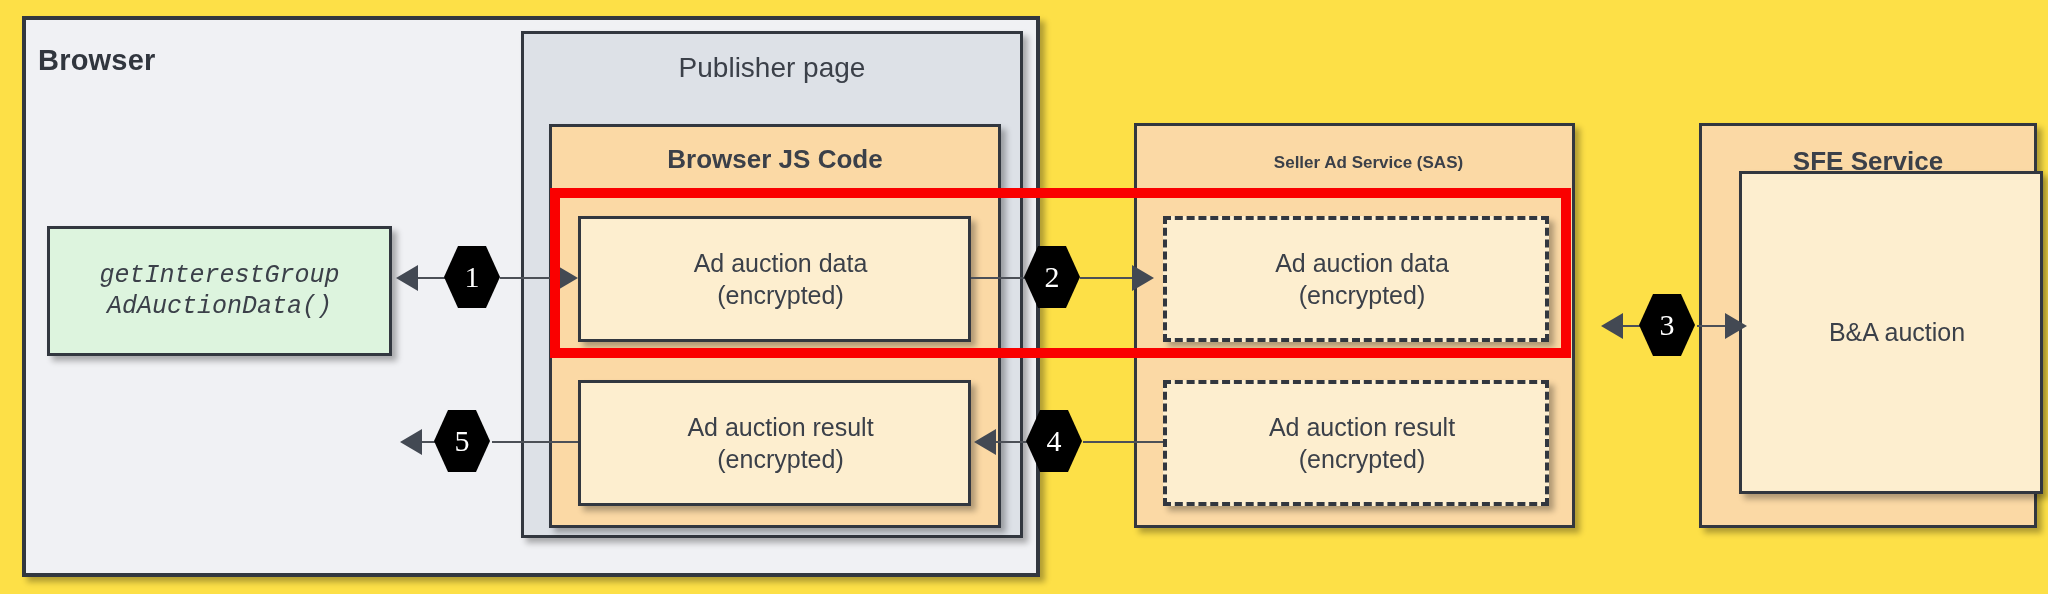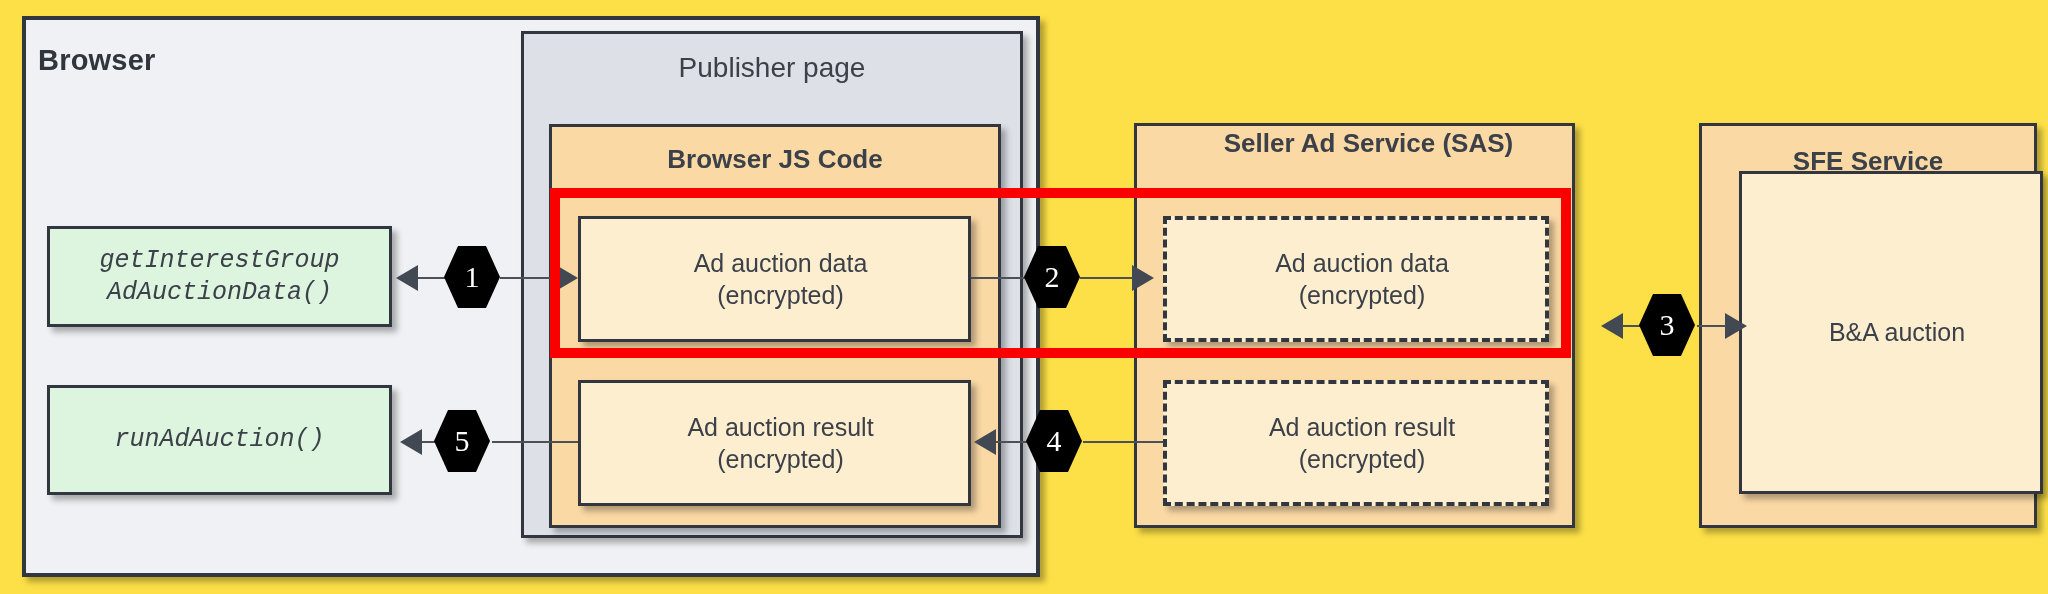--- a/index.html
+++ b/index.html
@@ -86,22 +86,22 @@
 
   
   #sas-box {
     left: 1134px;
     top: 123px;
     width: 441px;
     height: 405px;
     background: #fbd9a5;
   }
   #sas-title {
-    top: 2px;
-    font-size: 26px;
+    top: 27px;
+    font-size: 17px;
     font-weight: bold;
     padding-left: 28px;
   }
 
   
   #sfe-box {
     left: 1699px;
     top: 123px;
     width: 338px;
     height: 405px;
@@ -127,21 +127,21 @@
     font-size: 25px;
     line-height: 1.25;
     color: #3b4049;
     text-align: center;
     white-space: pre-line;
   }
   #api-get-data {
     left: 47px;
     top: 226px;
     width: 345px;
-    height: 101px;
+    height: 130px;
   }
   #api-run-auction {
     left: 47px;
     top: 385px;
     width: 345px;
     height: 110px;
   }
 
   
   .data-box {
@@ -258,23 +258,20 @@
 
   <div class="box" id="sfe-box">
     <div class="box-label" id="sfe-title">SFE Service</div>
   </div>
 
   <div class="box api-box" id="api-get-data">
     <div class="api-text">getInterestGroup
 AdAuctionData()</div>
   </div>
 
-  <div class="box api-box" id="api-run-auction">
-    <div class="api-text">runAdAuction()</div>
-  </div>
 
   <div class="box data-box" id="js-data-box">
     <div class="data-text">
       <div>Ad auction data</div>
       <div class="enc">(encrypted)</div>
     </div>
   </div>
 
   <div class="box data-box" id="js-result-box">
     <div class="data-text">

